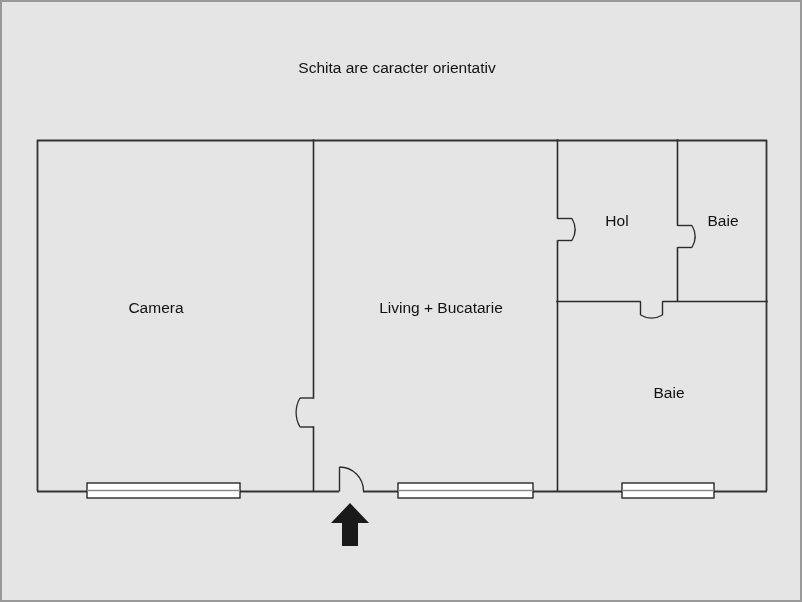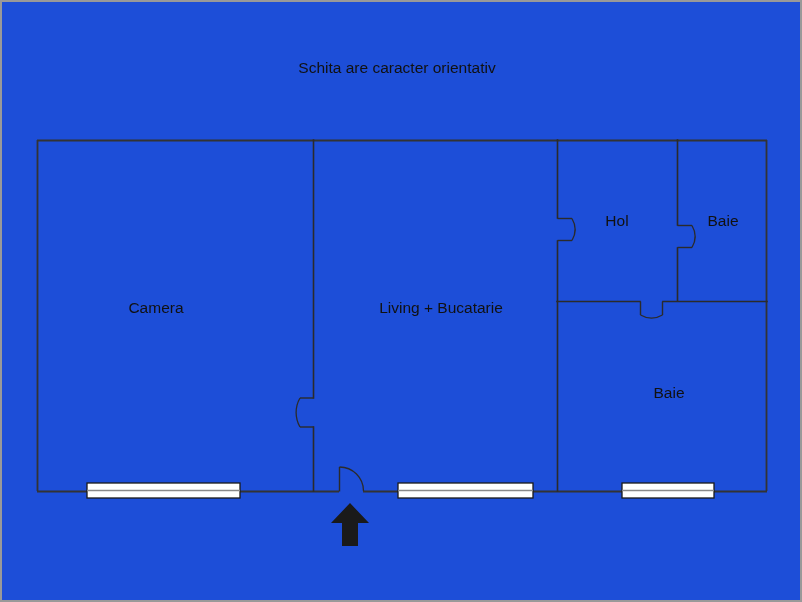--- a/index.html
+++ b/index.html
@@ -10,21 +10,21 @@
   body {
     width: 802px;
     height: 602px;
     font-family: "Liberation Sans", sans-serif;
     overflow: hidden;
   }
   #page {
     position: relative;
     width: 802px;
     height: 602px;
-    background: #1d4ed8;
+    background: #e5e5e5;
     box-sizing: border-box;
   }
   #plan-svg {
     position: absolute;
     left: 0;
     top: 0;
     width: 802px;
     height: 602px;
     display: block;
   }

